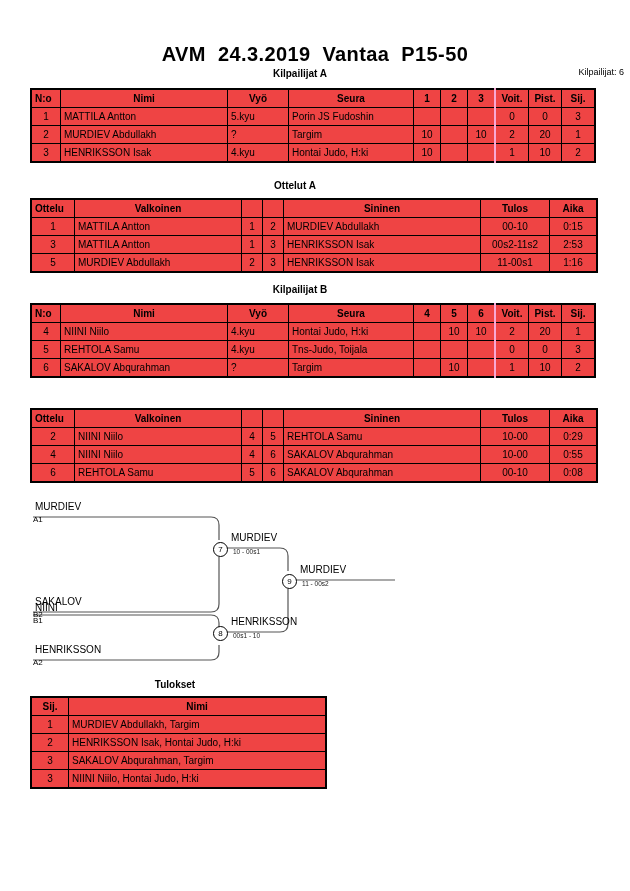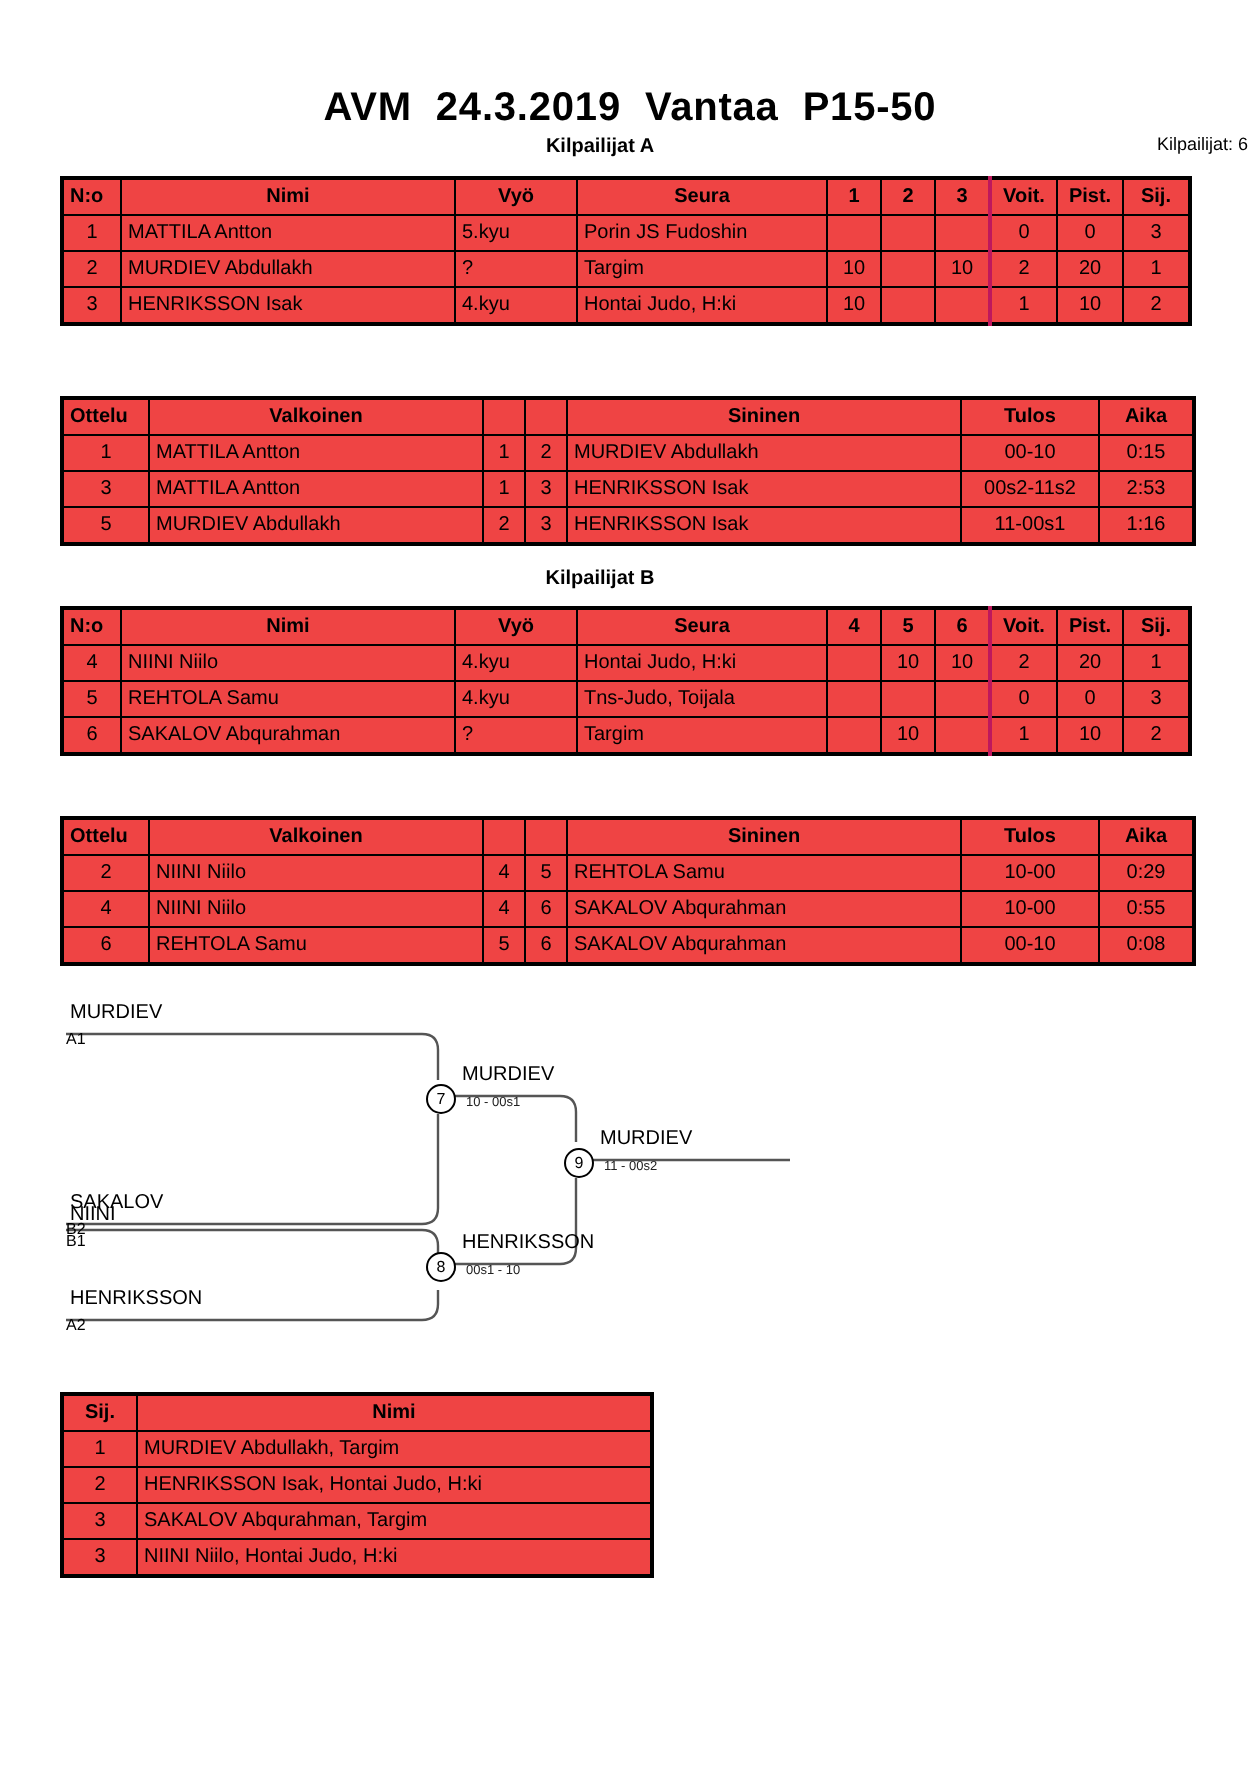--- a/index.html
+++ b/index.html
@@ -31,21 +31,21 @@
     font-size:10px;background:#ef4444;
   }
   table.outer{border:2px solid #000;}
   th,td{
     border:1px solid #000;padding:1px 3px;height:15px;
     font-weight:normal;text-align:left;white-space:nowrap;
     overflow:hidden;line-height:13px;
   }
   th{font-weight:bold;text-align:center;}
   td.c,th.c{text-align:center;}
-  .thick-l{border-left:2px solid #be185d;}
+  .thick-l{border-left:2px solid #f9a8d4;}
 
   
   .tbl-kilp .w-no{width:22px;}
   .tbl-kilp .w-nimi{width:160px;}
   .tbl-kilp .w-vyo{width:54px;}
   .tbl-kilp .w-seura{width:118px;}
   .tbl-kilp .w-m{width:20px;}
   .tbl-kilp .w-s{width:26px;}
 
   
@@ -137,20 +137,21 @@
         <td class="c">10</td>
         <td class="c"></td>
         <td class="c"></td>
         <td class="c thick-l">1</td>
         <td class="c">10</td>
         <td class="c">2</td>
       </tr>
     </tbody>
   </table>
 
+  <div class="caption" style="left:30px;top:180px;width:530px;">Ottelut A</div>
 
   <table class="outer tbl-ott" style="left:30px;top:198px;">
     <thead>
       <tr>
         <th class="w-ott" style="text-align:left">Ottelu</th>
         <th class="w-white c">Valkoinen</th>
         <th class="w-n"></th>
         <th class="w-n"></th>
         <th class="w-blue c">Sininen</th>
         <th class="w-tulos c">Tulos</th>
@@ -327,20 +328,21 @@
 
     <div class="bk-num" style="left:213px;top:131px;">8</div>
     <div class="bk-label" style="left:231px;top:121px;">HENRIKSSON</div>
     <div class="bk-score" style="left:233px;top:137px;">00s1 - 10</div>
 
     <div class="bk-num" style="left:282px;top:79px;">9</div>
     <div class="bk-label" style="left:300px;top:69px;">MURDIEV</div>
     <div class="bk-score" style="left:302px;top:85px;">11 - 00s2</div>
   </div>
 
+  <div class="caption" style="left:30px;top:679px;width:290px;">Tulokset</div>
 
   <table class="outer tbl-tul" style="left:30px;top:696px;">
     <thead>
       <tr>
         <th class="w-sij c">Sij.</th>
         <th class="w-nimi c">Nimi</th>
       </tr>
     </thead>
     <tbody>
       <tr>

